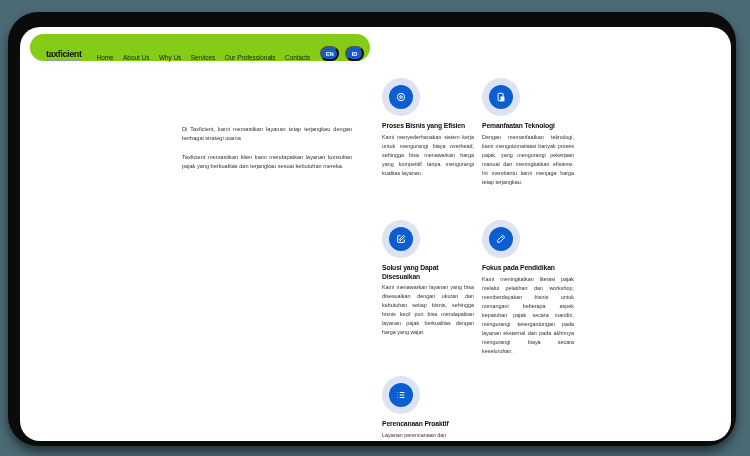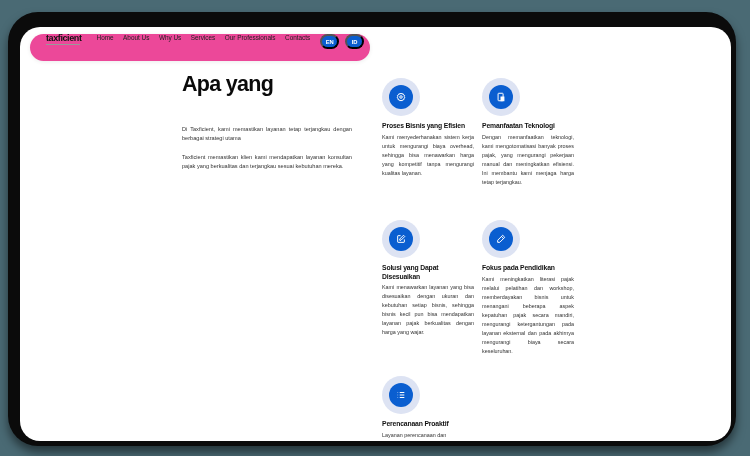--- a/index.html
+++ b/index.html
@@ -22,24 +22,24 @@
       left: 12px; top: 15px;
       width: 711px; height: 414px;
       background: #ffffff;
       border-radius: 20px;
       overflow: hidden;
     }
     .navbar {
       position: absolute;
       left: 10px; top: 7px;
       width: 340px; height: 27px;
-      background: #ec4899;
+      background: #84cc16;
       border-radius: 14px;
       box-shadow: 0 1px 4px rgba(0,0,0,0.08);
-      display: flex; align-items: flex-start;
+      display: flex; align-items: flex-end;
       padding-left: 16px;
     }
     .logo {
       display: flex; flex-direction: column;
       margin-right: 15px;
     }
     .logo-text {
       font-size: 9px; font-weight: bold; color: #111;
       letter-spacing: -0.4px; line-height: 9px;
     }
@@ -103,21 +103,21 @@
       <a class="nav-link">Why Us</a>
       <a class="nav-link">Services</a>
       <a class="nav-link">Our Professionals</a>
       <a class="nav-link" style="margin-right:10px">Contacts</a>
       <button class="lang-btn">EN</button>
       <button class="lang-btn">ID</button>
     </nav>
 
     <section class="hero">
       <h1>
-        <span>Apa yang</span><br>
+        <br>
         <br>
       </h1>
       <p>Di Taxficient, kami memastikan layanan tetap terjangkau dengan berbagai strategi utama</p>
       <p>Taxficient memastikan klien kami mendapatkan layanan konsultan pajak yang berkualitas dan terjangkau sesuai kebutuhan mereka.</p>
     </section>
 
     <div class="feature" style="left:362px; top:51px;">
       <div class="icon-ring">
         <div class="icon-core">
           <svg viewBox="0 0 24 24" fill="none" stroke="#fff" stroke-width="2.4">

